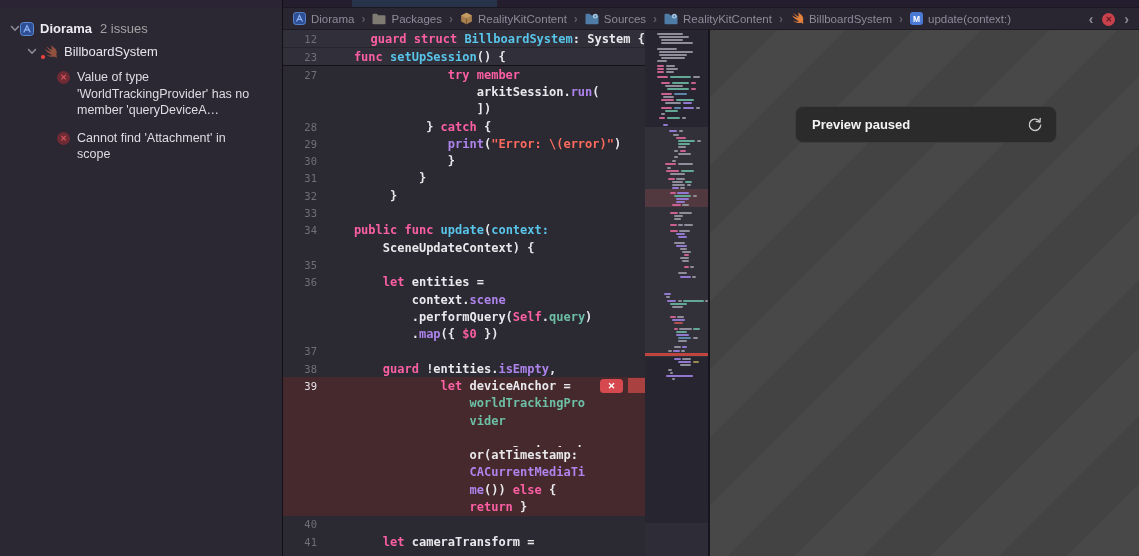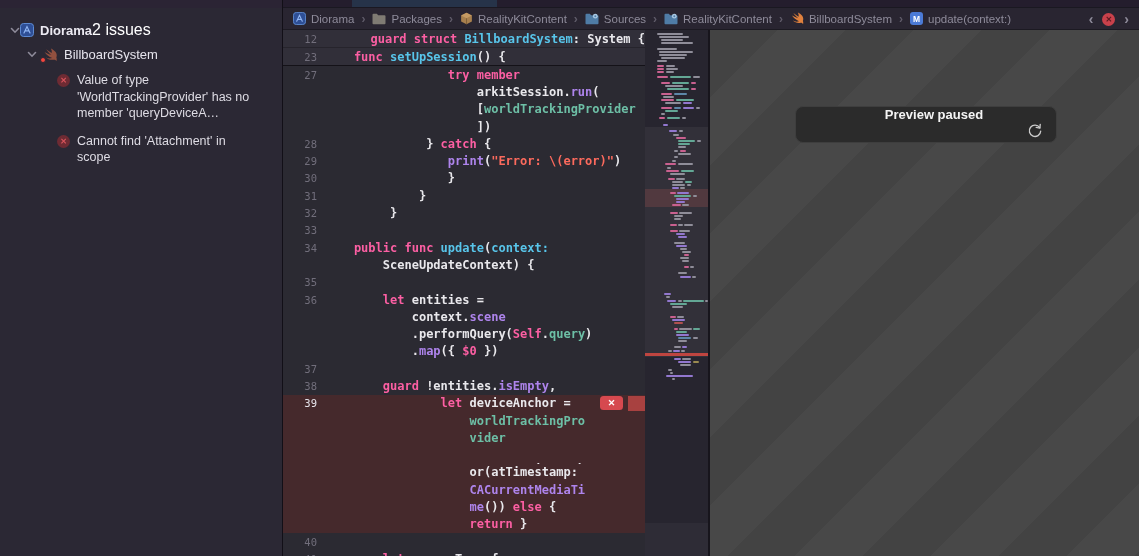--- a/index.html
+++ b/index.html
@@ -13,21 +13,21 @@
   .top-strip { position:absolute; left:0; top:0; width:1139px; height:8px; background:#241d2d; border-bottom:1px solid #1a1821; }
   .top-strip-left { position:absolute; left:0; top:0; width:282px; height:8px; background:#2b2434; }
   .tab-accent { position:absolute; left:352px; top:0; width:145px; height:7px; background:#263349; }
   
   .sidebar { position:absolute; left:0; top:8px; width:282px; height:548px; background:#2b2834; }
   .v-divider { position:absolute; left:282px; top:0; width:1px; height:556px; background:#120f17; }
   .srow { display:flex; align-items:center; }
   .srow1 { margin:13px 0 0 10px; }
   .srow2 { margin:8px 0 0 27px; }
   .proj-name { font-size:13px; font-weight:700; color:#eceaf2; margin-left:6px; }
-  .proj-issues { font-size:16px; color:#ffffff; margin-left:0; }
+  .proj-issues { font-size:13px; color:#a3a3a3; margin-left:8px; }
   .file-name { font-size:13px; color:#e6e4ed; margin-left:6px; }
   .chev-down { display:inline-flex; width:10px; justify-content:center; }
   .swift-file-wrap { position:relative; width:16px; height:14px; margin-left:5px; }
   .swift-file-wrap .dot { position:absolute; left:-2px; bottom:-1px; width:6px; height:6px; border-radius:50%; background:#f5453d; border:1px solid #2b2834; }
   #issue-list { margin:10px 0 0 57px; display:flex; flex-direction:column; gap:11px; }
   .issue { display:flex; align-items:flex-start; }
   .issue-text { margin-left:7px; width:185px; font-size:12.5px; line-height:16.5px; color:#dedce4; }
   .errdot { flex:none; width:13px; height:13px; border-radius:50%; background:#6e2b33; color:#d8545c;
             font-size:8px; font-weight:700; display:flex; align-items:center; justify-content:center; margin-top:2px; }
   
@@ -69,21 +69,21 @@
   .mm-err    { position:absolute; left:0; top:323px; width:63px; height:2.5px; background:#bf4540; }
   .mm-bottom { position:absolute; left:0; top:493px; width:63px; height:33px;  background:rgba(255,255,255,0.035); }
   .mm-mark { position:absolute; height:2px; border-radius:1px; }
   .mc-g { background:#8f8d99; } .mc-p { background:#c9608f; } .mc-t { background:#63a795; }
   .mc-v { background:#9277cf; } .mc-b { background:#5d87a8; } .mc-r { background:#b0504f; } .mc-o { background:#9a8a50; }
   .divider2 { position:absolute; left:708px; top:30px; width:2px; height:526px; background:#17151c; }
   
   .preview { position:absolute; left:710px; top:30px; width:429px; height:526px;
              background:repeating-linear-gradient(135deg,#434343 0 48px,#484848 48px 96px); }
   .pcard { position:absolute; left:85px; top:76px; width:262px; height:37px; background:#2b2b2b;
-           border:1px solid #3e3e3e; border-radius:8px; display:flex; align-items:center;flex-direction:column; }
+           border:1px solid #3e3e3e; border-radius:8px; display:flex; align-items:center; }
   .pcard-title { font-size:13px; font-weight:700; color:#f4f4f4; margin-left:16px; }
   .refresh-btn { margin-left:auto; margin-right:12px; display:flex; align-items:center; }
 </style>
 </head>
 <body>
 
 <div class="top-strip">
   <div class="top-strip-left"></div>
   <div class="tab-accent"></div>
 </div>
@@ -218,24 +218,20 @@
       </div>
     </div>
   <div id="code-rows">
       <div class="crow">
         <span class="gutter">27</span>
         <span class="code" style="padding-left: 17ch;"><span class="kw">try member</span></span>
       </div>
       <div class="crow">
         <span class="gutter"></span>
         <span class="code" style="padding-left: 21ch;"><span class="">arkitSession.</span><span class="fn">run</span><span class="">(</span></span>
-      </div>
-      <div class="crow">
-        <span class="gutter"></span>
-        <span class="code" style="padding-left: 21ch;"><span class="">[</span><span class="prop">worldTrackingProvider</span></span>
       </div>
       <div class="crow">
         <span class="gutter"></span>
         <span class="code" style="padding-left: 21ch;"><span class="">])</span></span>
       </div>
       <div class="crow">
         <span class="gutter">28</span>
         <span class="code" style="padding-left: 14ch;"><span class="">} </span><span class="kw">catch</span><span class=""> {</span></span>
       </div>
       <div class="crow">

